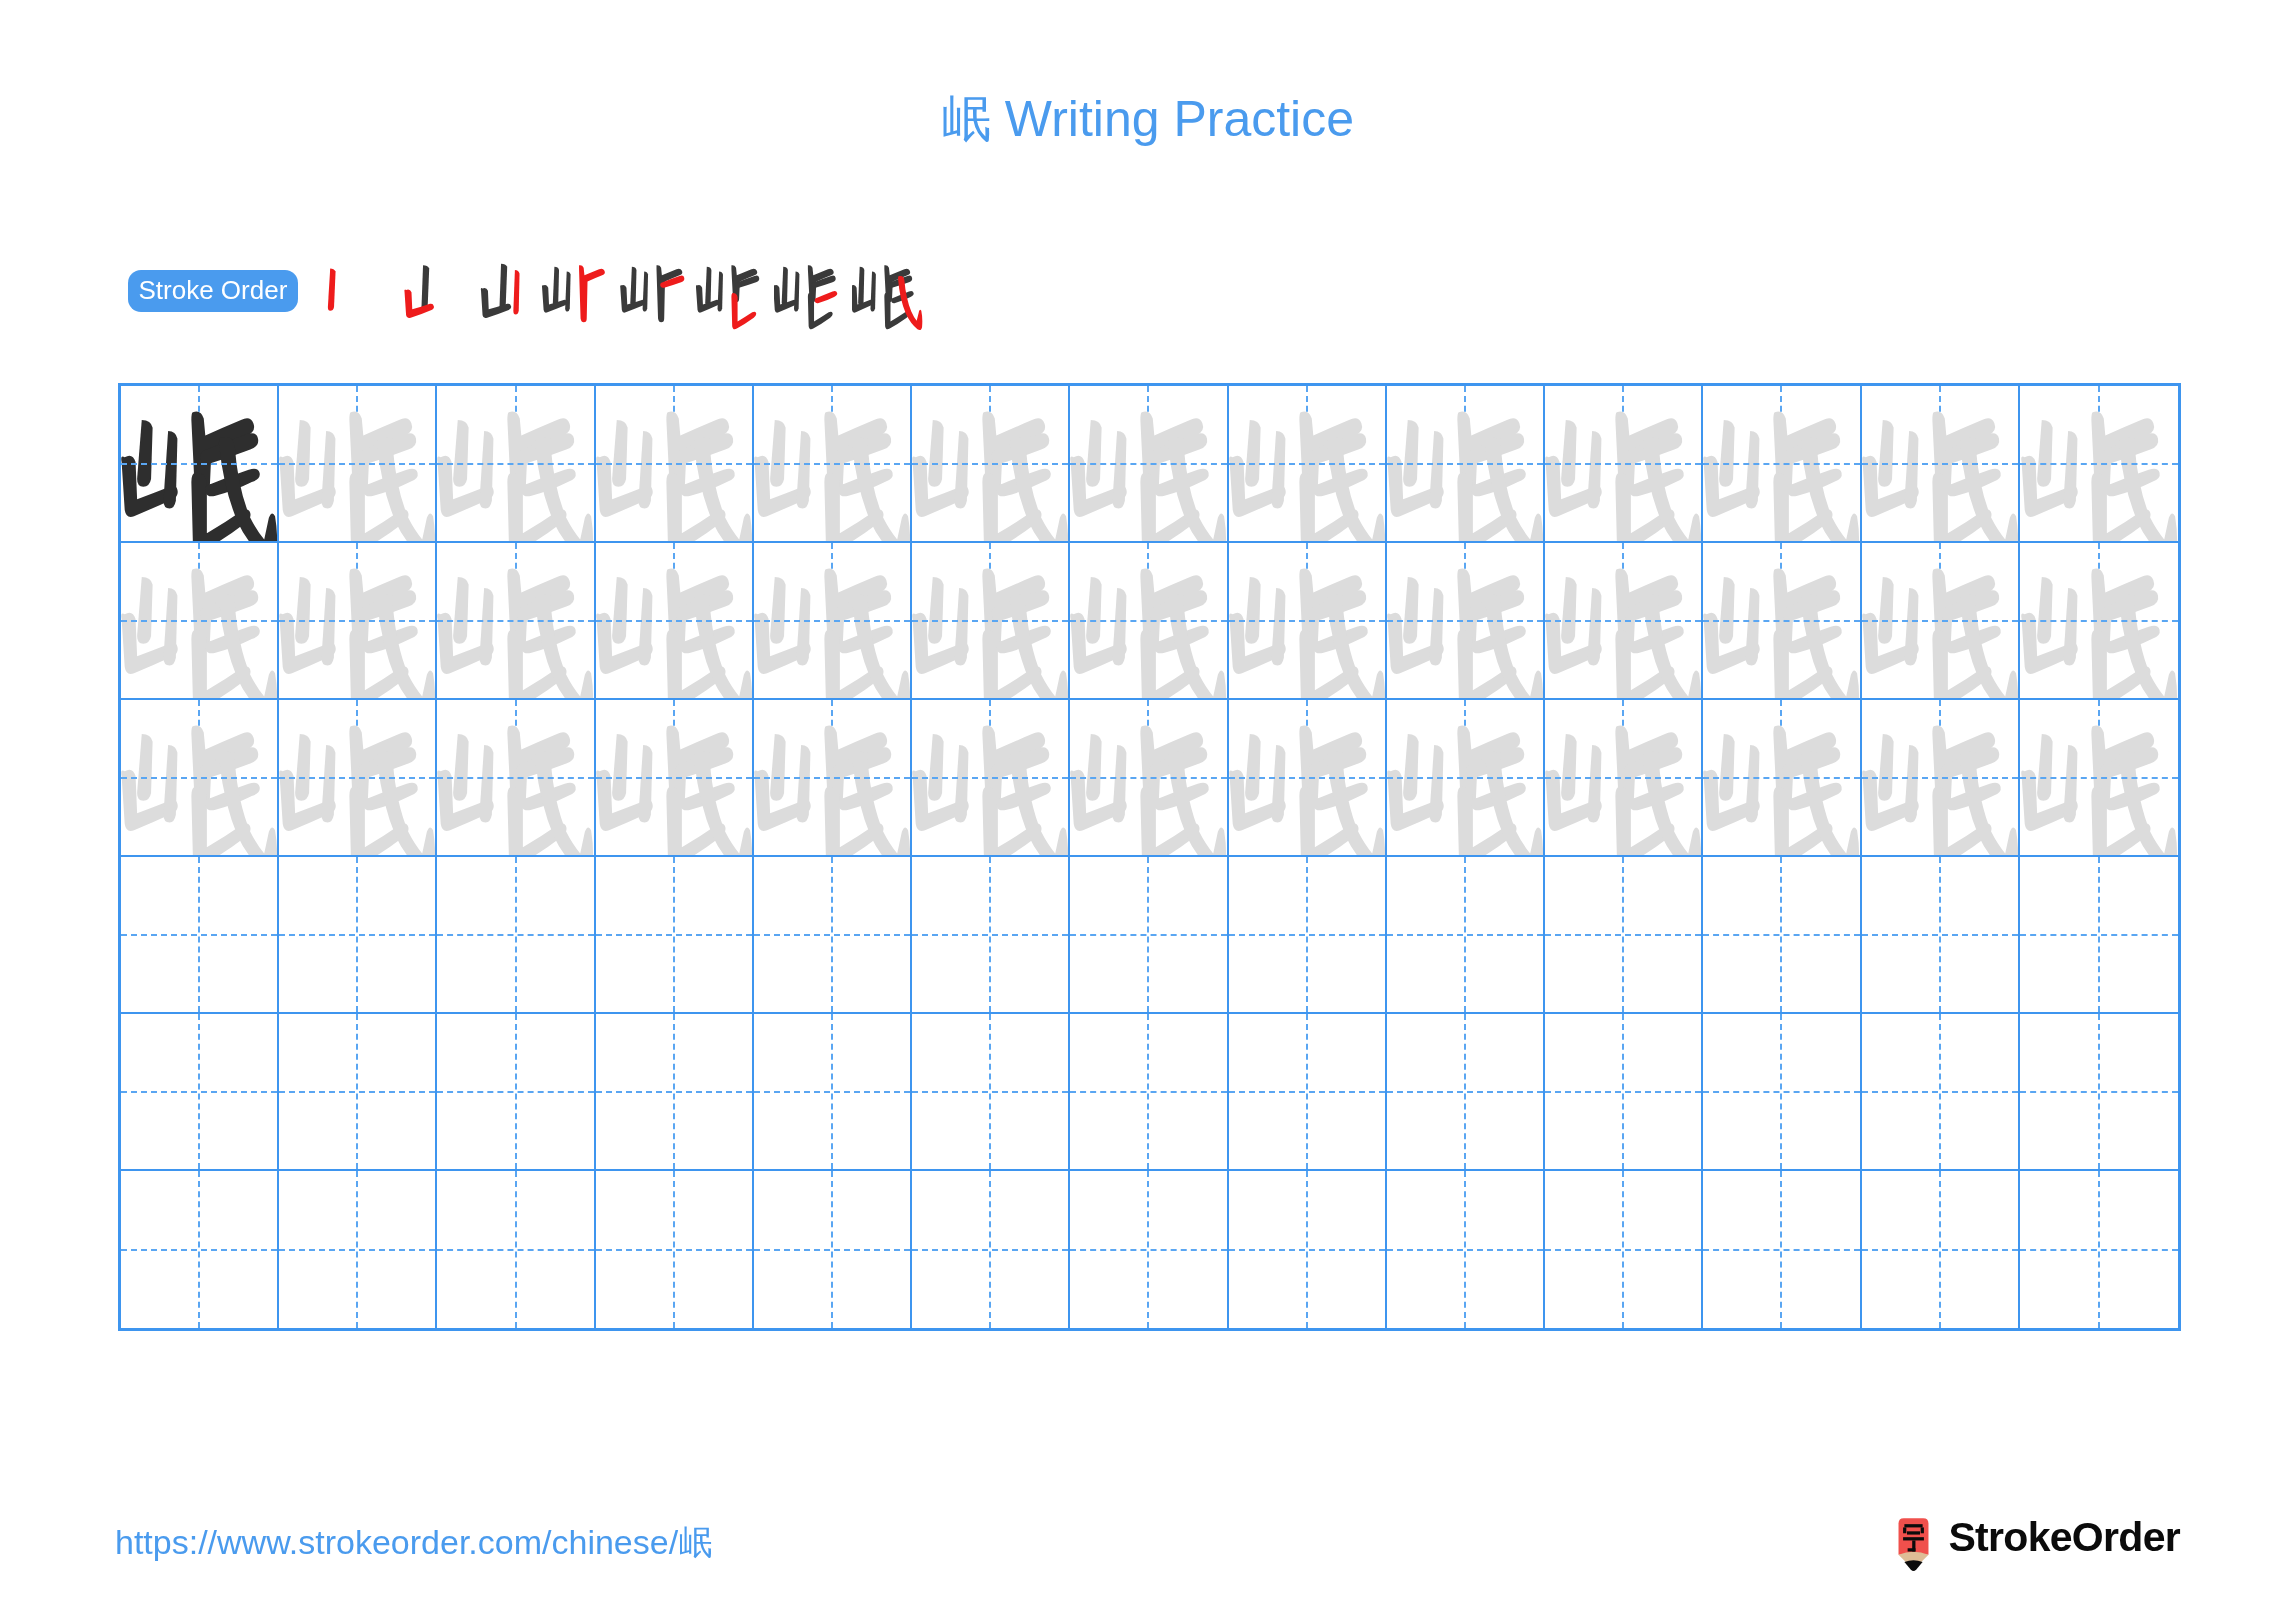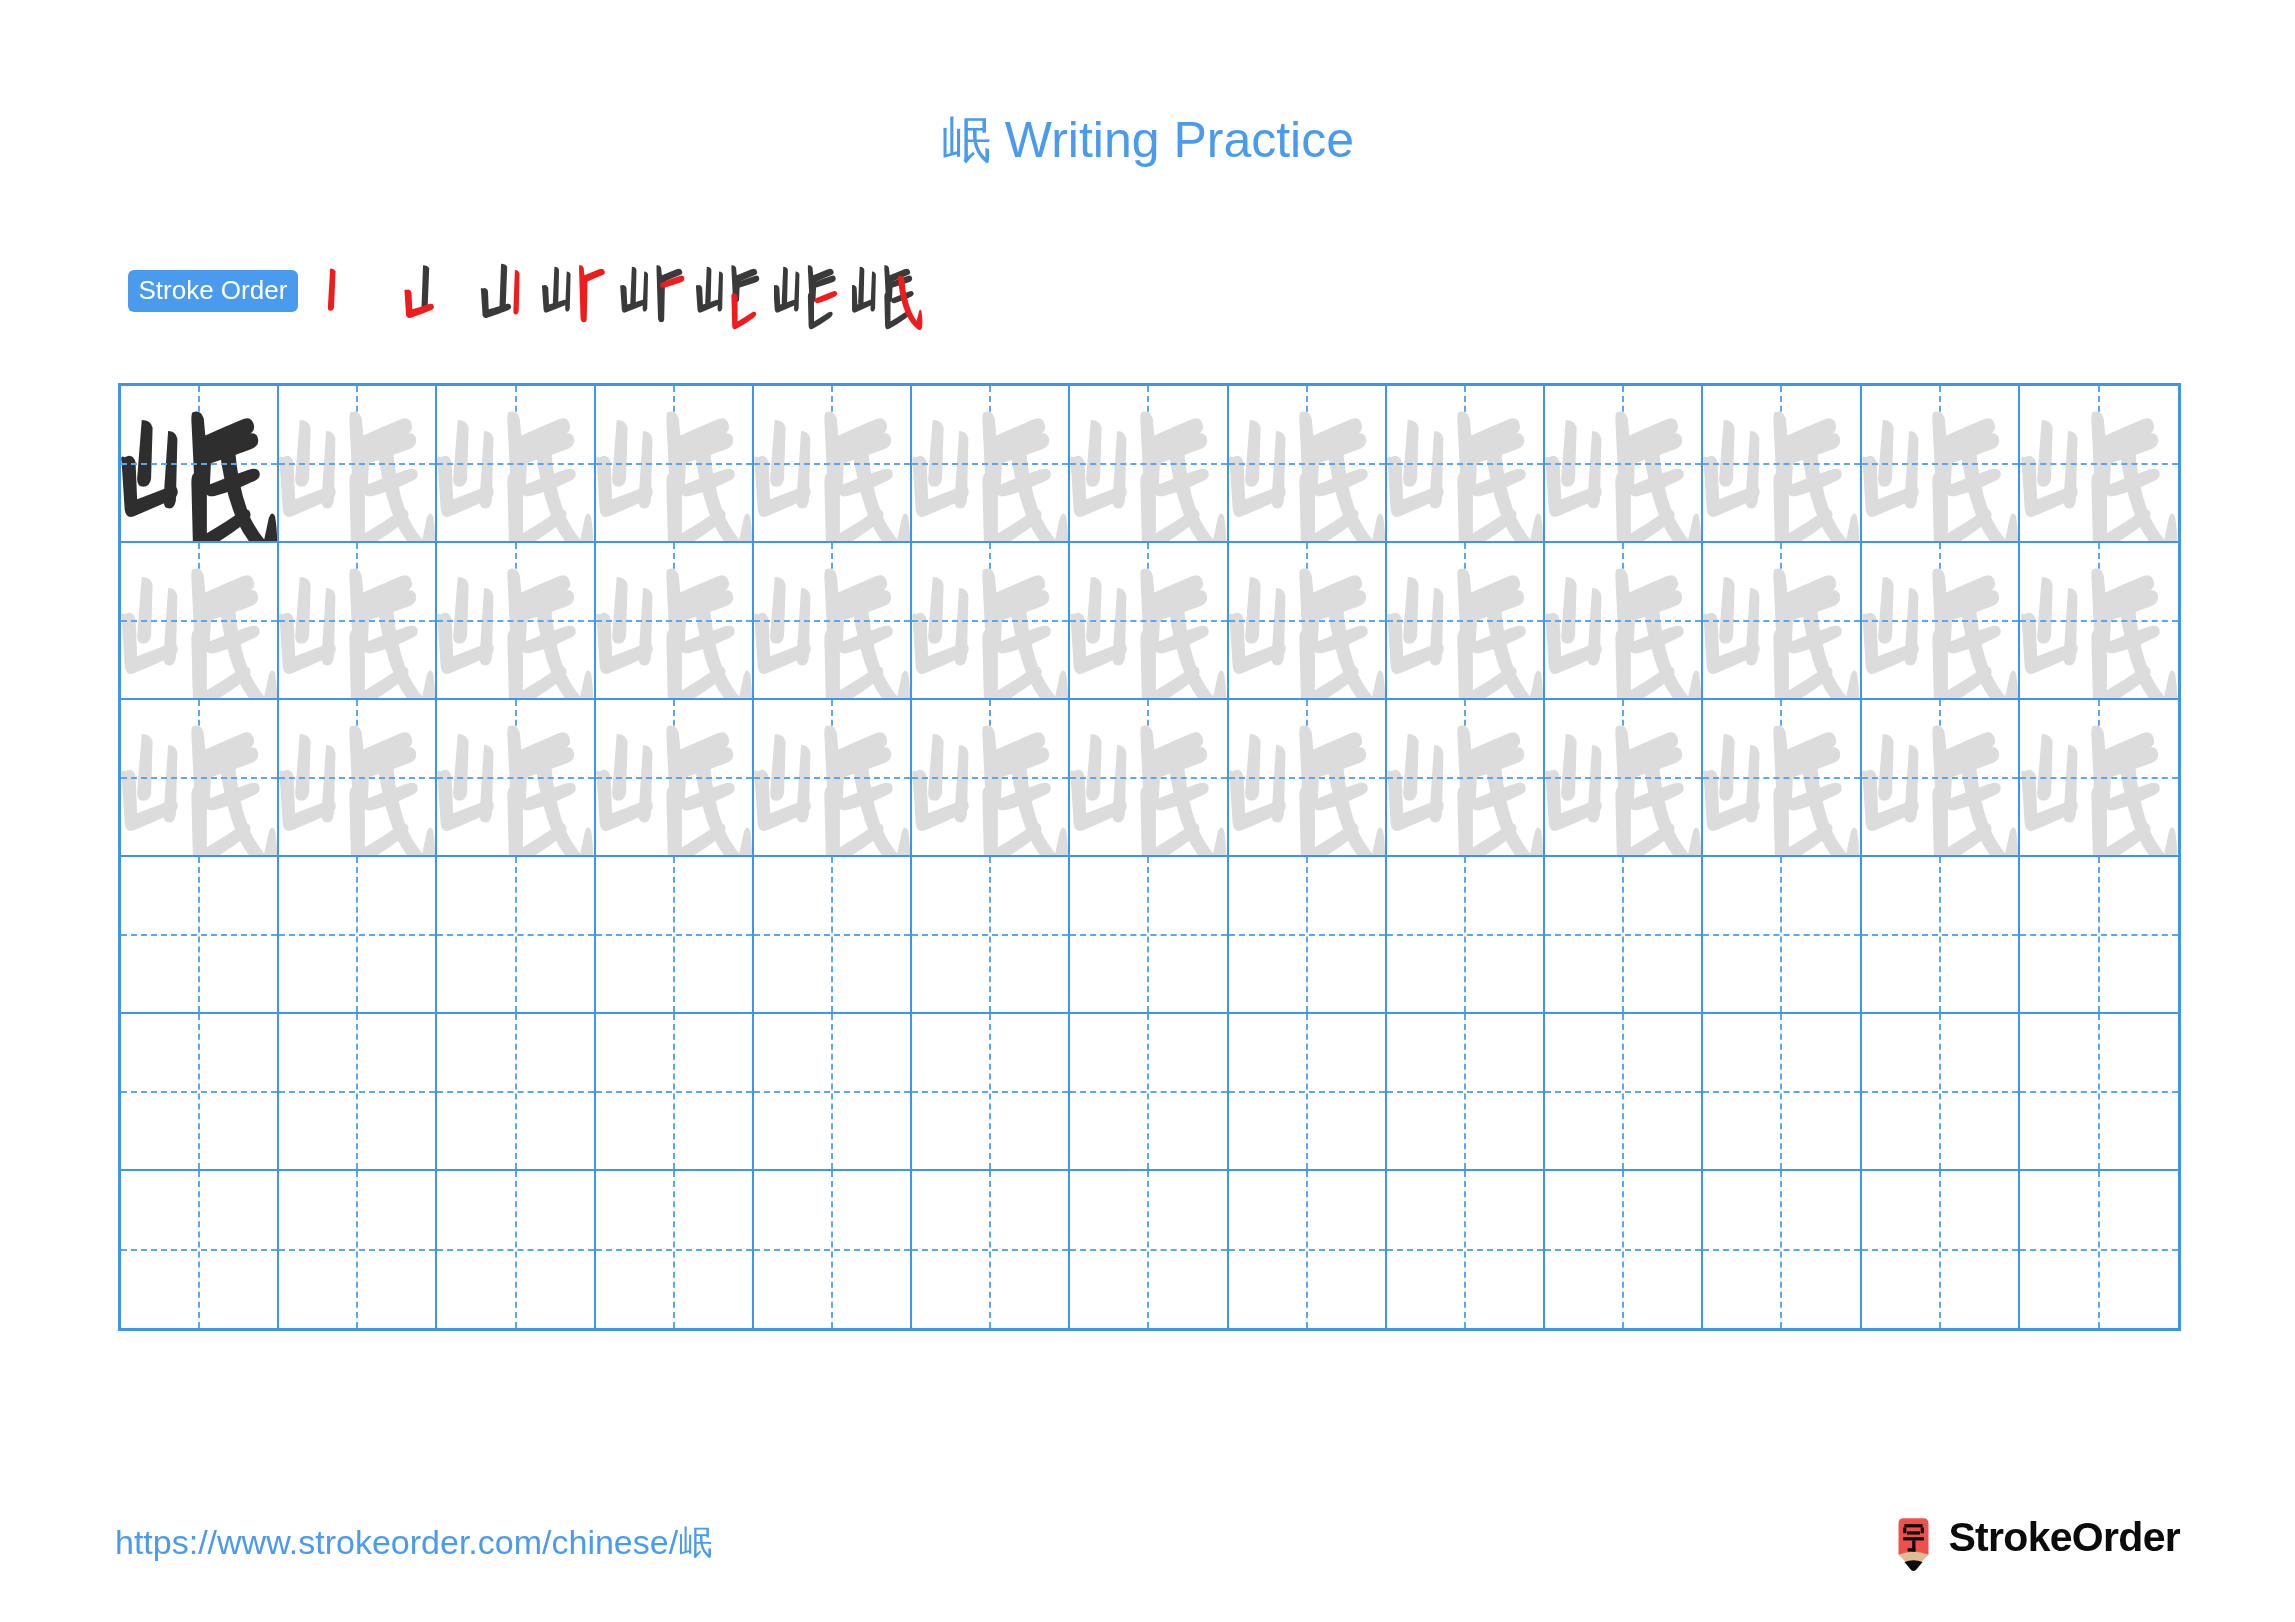--- a/index.html
+++ b/index.html
@@ -7,21 +7,21 @@
     width:2295px;height:1622px;
     background:#ffffff;
     font-family:"Liberation Sans", sans-serif;
     position:relative;
     overflow:hidden;
   }
 
   
   #title{
     position:absolute;
-    left:0; top:115px; width:2295px;
+    left:0; top:94px; width:2295px;
     text-align:center;
     font-size:50px;
     font-weight:400;
     letter-spacing:0px;
     line-height:1;
     color:#4a9bee;
     white-space:nowrap;
   }
 
   
@@ -31,21 +31,21 @@
     height:72px;
     display:flex;
     align-items:center;
   }
   #stroke-badge{
     background:#4a9bee;
     color:#ffffff;
     font-size:26px;
     line-height:1;
     padding:7.2px 10.5px 9.2px 10.5px;
-    border-radius:6px;
+    border-radius:13px;
     white-space:nowrap;
     margin-right:6.5px;
     font-weight:400;
   }
   .stroke-step{
     width:77px;height:77px;
     margin-right:1.3px;
     position:relative;
     flex:0 0 auto;
   }

